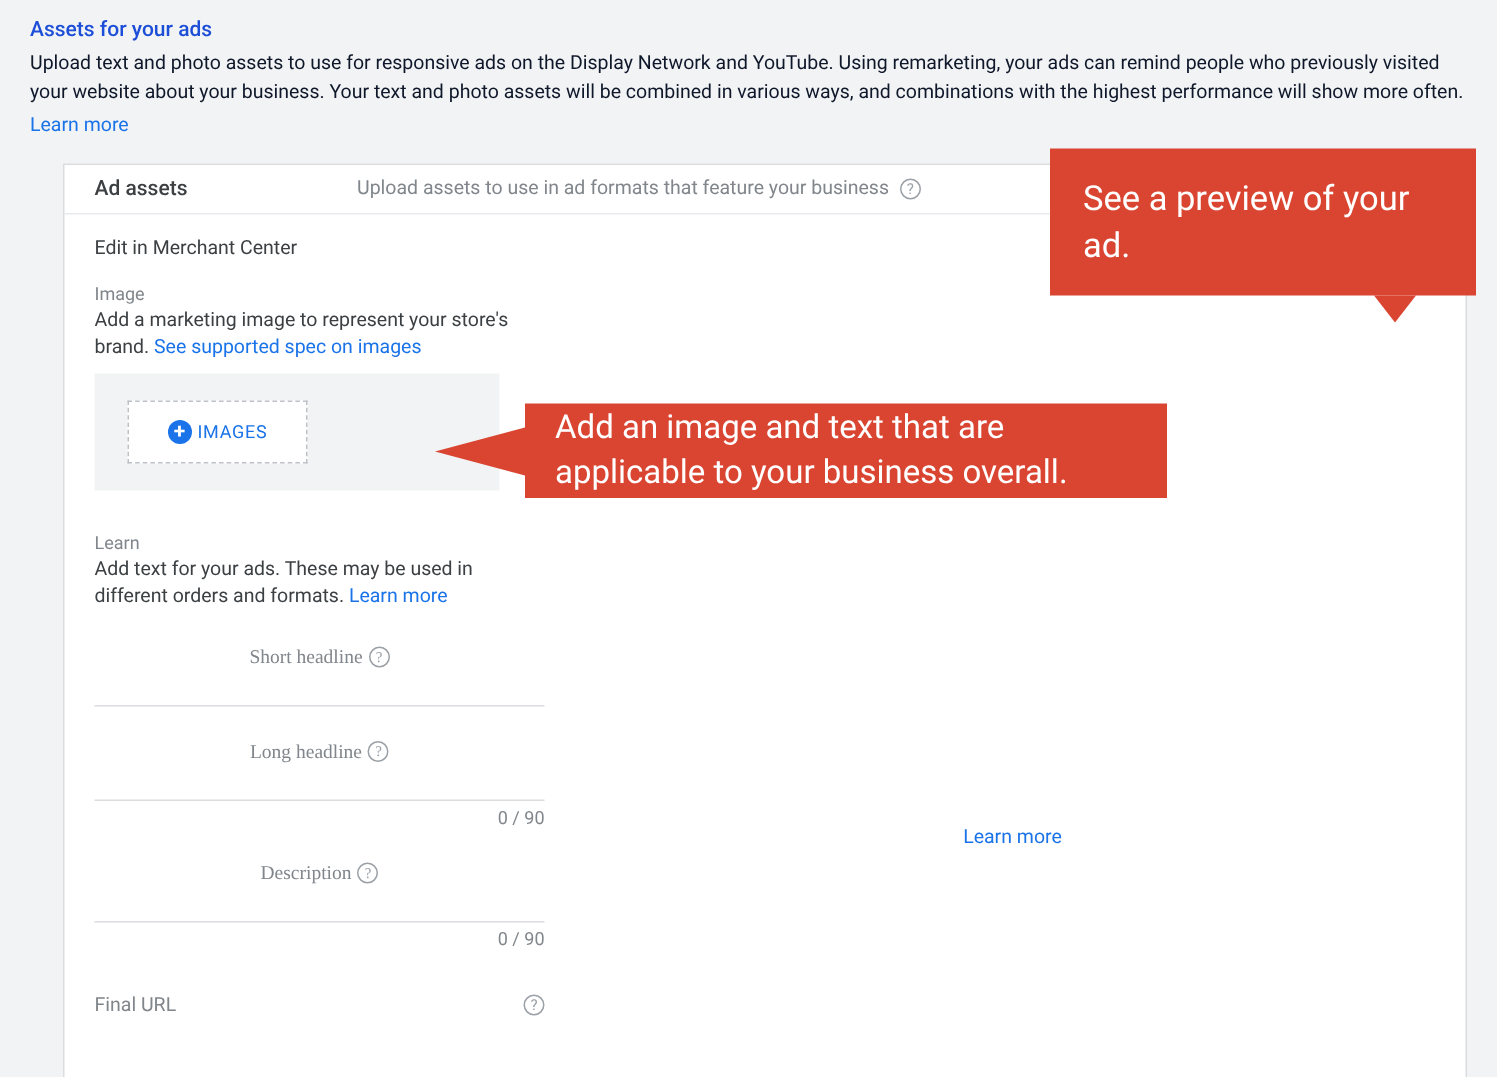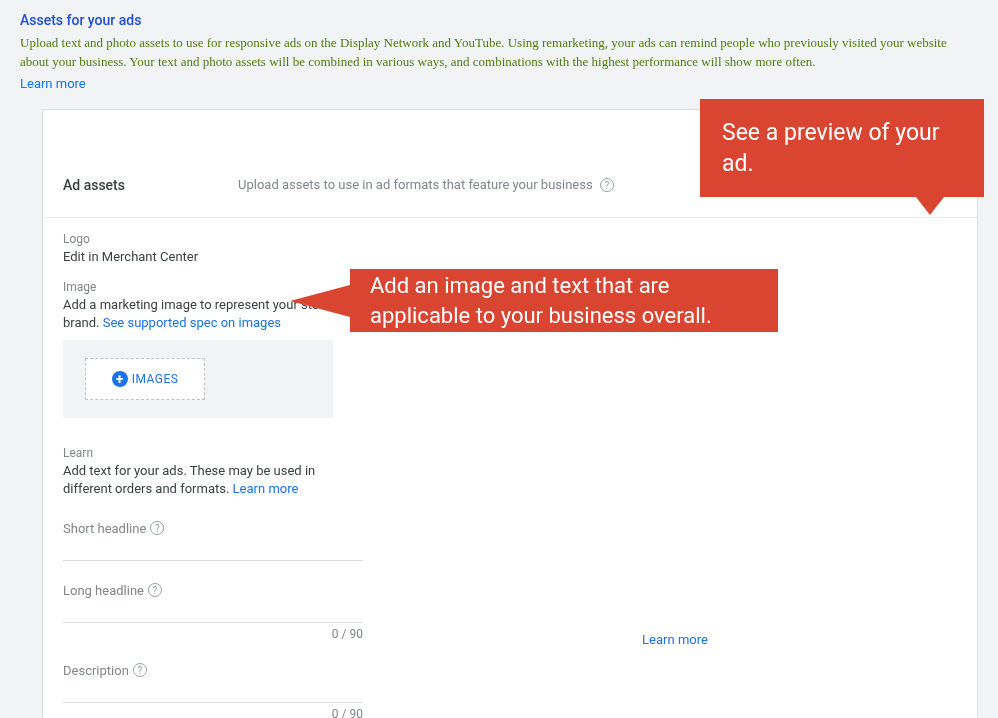--- a/index.html
+++ b/index.html
@@ -14,39 +14,37 @@
     padding: 12px 20px 8px 20px;
   }
   .page-header h2 {
     font-size: 14px;
     font-weight: 500;
     color: #1d4ed8;
     margin-bottom: 6px;
   }
   .page-header p {
     font-size: 13px;
-    color: #4d7c0f;
+    color: #0f172a;
     line-height: 1.45;
-    font-family: Liberation Serif, serif;
   }
   .link { color: #1a73e8; cursor: pointer; text-align: center; }
   .learn-more-top { margin-top: 4px; display: inline-block; font-size: 13px;}
   .card {
     background: #fff;
     border: 1px solid #dadce0;
     margin: 10px 20px 0 42px;
     min-height: 610px;
     position: relative;
   }
   .card-header {
     display: flex;
     align-items: center;
-    padding: 24px 20px;
+    padding: 8px 20px;
     border-bottom: 1px solid #e8eaed;
-    margin-top: 43px;
   }
   .card-header .title {
     font-size: 14px;
     color: #3c4043;
     font-weight: 500;
     width: 175px;
   }
   .card-header .sub {
     font-size: 13px;
     color: #80868b;
@@ -123,21 +121,21 @@
     font-weight: 400;
     letter-spacing: 0.5px;
   }
   .text-sec { margin-top: 28px; }
   .field {
     margin-top: 22px;
     position: relative;
     width: 300px;
   }
   .field-label-row {
-    display: flex; justify-content: flex-start; align-items: center;
+    display: flex; justify-content: center; align-items: center; font-family: Liberation Serif, serif;
   }
   .field-label {
     font-size: 13px; color: #80868b;
   }
   .field-line {
     border-bottom: 1px solid #dadce0;
     margin-top: 24px;
   }
   .field-count {
     text-align: right;
@@ -207,21 +205,20 @@
     <div class="sub">
       <span>Upload assets to use in ad formats that feature your business</span>
       <span class="help-icon">?</span>
     </div>
   </div>
 
   <div class="card-body">
     <div class="left-col">
 
       <div class="logo-sec">
-        <div class="section-label">Logo</div>
         <a class="link section-text">Edit in Merchant Center</a>
       </div>
 
       <div class="image-sec">
         <div class="section-label">Image</div>
         <div class="section-text">
           <span>Add a marketing image to represent your store's brand. </span><a class="link">See supported spec on images</a>
         </div>
         <div class="image-upload-zone">
           <div class="image-upload-inner">

